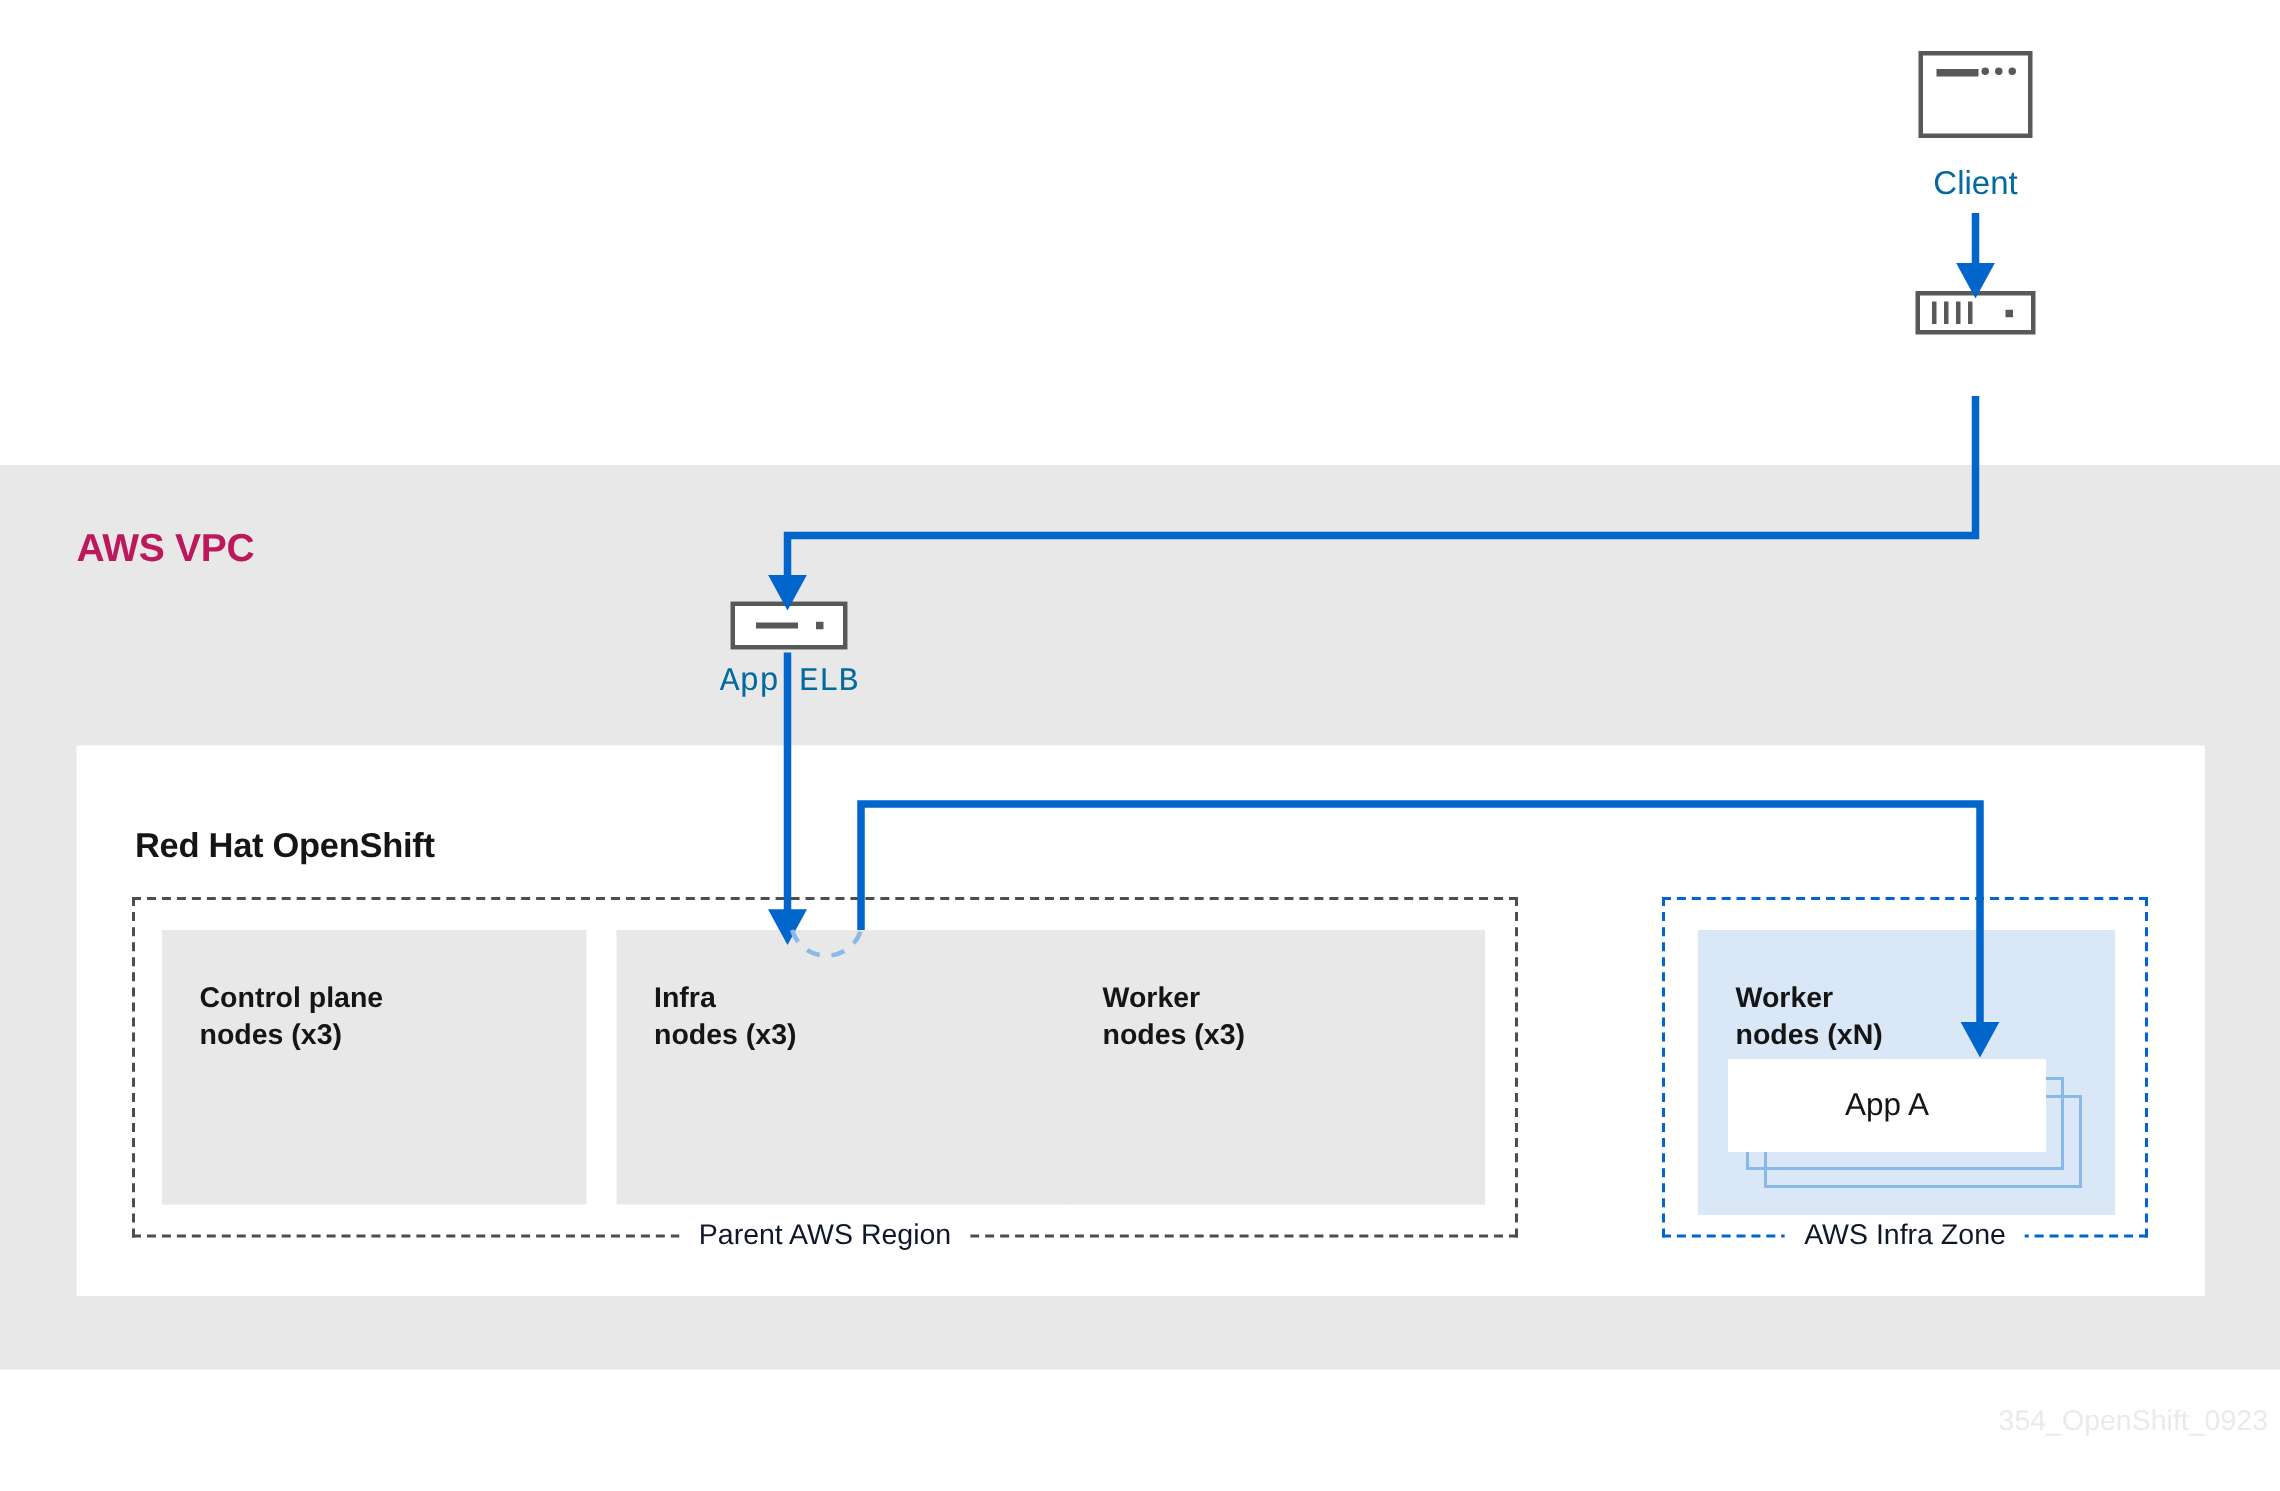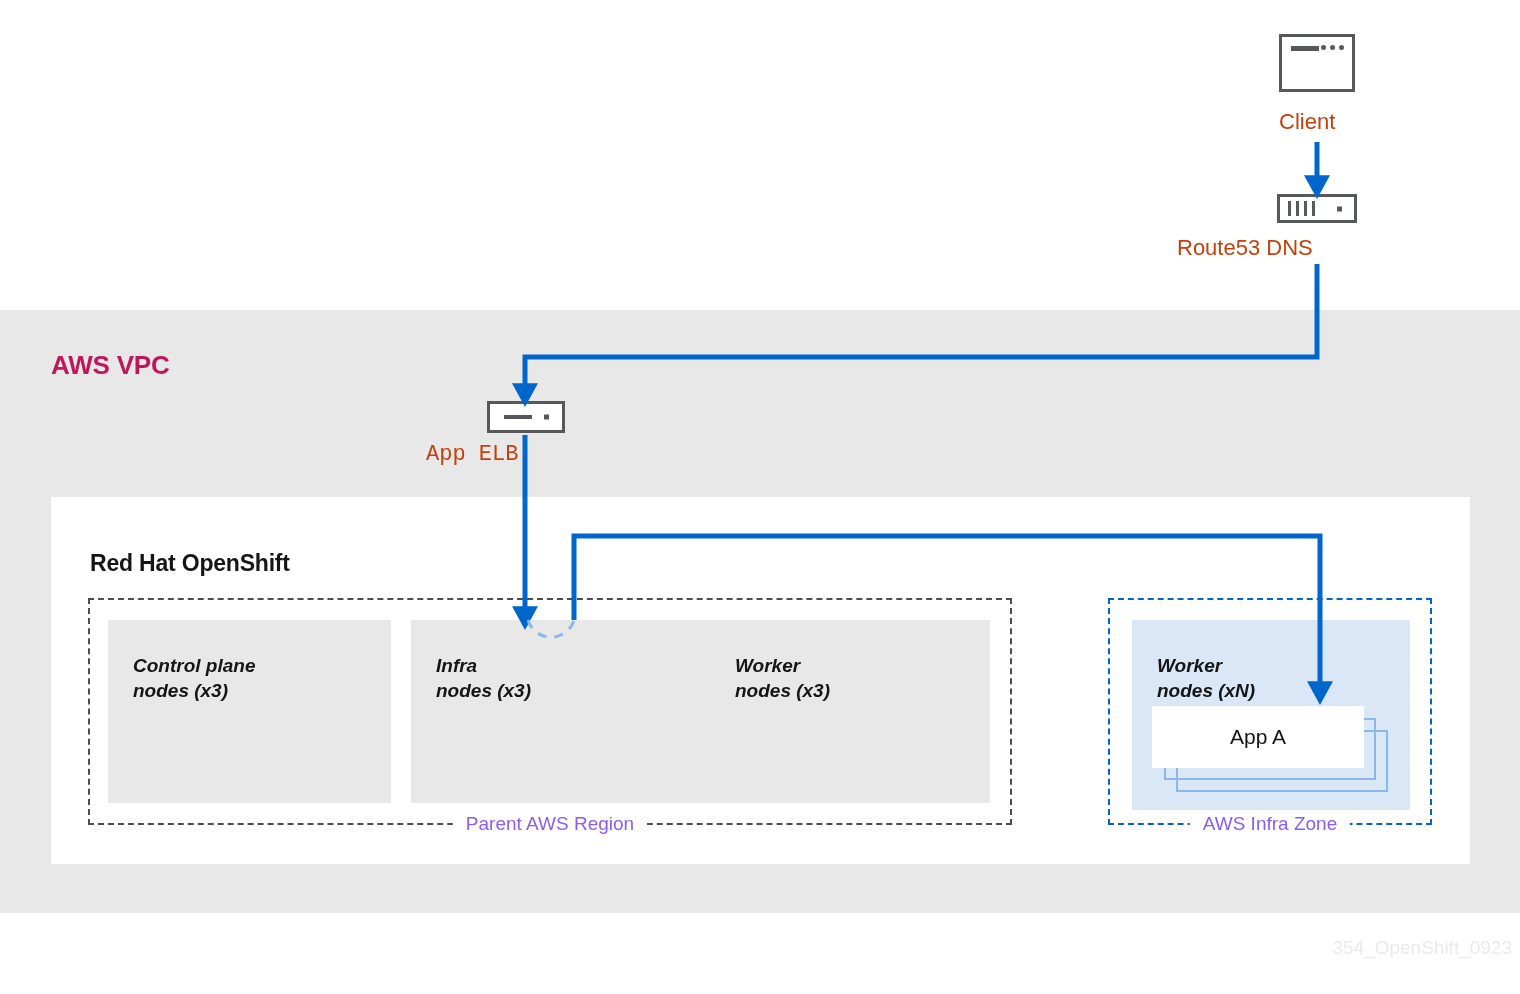--- a/index.html
+++ b/index.html
@@ -75,31 +75,30 @@
     border: 2px dashed #0066cc;
   }
   .zone-label {
     position: absolute;
     bottom: -13px;
     left: 50%;
     transform: translateX(-50%);
     background: #ffffff;
     padding: 0 13px;
     font-size: 19px;
-    color: #8b5cf6;
+    color: #0f172a;
     white-space: nowrap;
     line-height: 24px;
   }
 
   
   .node-card {
     position: absolute;
     background: #e8e8e8;
     box-sizing: border-box;
-    font-style: italic;
   }
   .node-card .node-label {
     position: absolute;
     left: 25px;
     top: 33px;
     font-size: 19px;
     font-weight: bold;
     color: #151515;
     line-height: 25px;
     white-space: pre-line;
@@ -236,23 +235,23 @@
     transform: translateY(-50%);
     width: 5px;
     height: 5px;
     background: #57585a;
   }
 
   
   .caption {
     position: absolute;
     font-size: 22px;
-    color: #c2410c;
+    color: #0369a1;
     white-space: nowrap;
-    text-align: left;
+    text-align: center;
     line-height: 28px;
   }
   .caption-client { left: 1279px; top: 108px; width: 76px; }
   .caption-dns    { left: 1177px; top: 234px; width: 280px; }
   .caption-elb    { left: 426px;  top: 441px; width: 200px; font-family: Liberation Mono, monospace; }
 
   
   .connectors {
     position: absolute;
     left: 0;
@@ -329,21 +328,20 @@
 
   <div class="icon-box icon-dns">
     <div class="dns-bars">
         <i></i>
         <i></i>
         <i></i>
         <i></i>
       </div>
     <div class="dns-dot"></div>
   </div>
-  <div class="caption caption-dns">Route53 DNS</div>
 
   <div class="icon-box icon-elb">
     <div class="elb-dash"></div>
     <div class="elb-dot"></div>
   </div>
   <div class="caption caption-elb">App ELB</div>
 
   <svg class="connectors" viewBox="0 0 1520 994" xmlns="http://www.w3.org/2000/svg">
     <defs>
       <marker id="arrow" viewBox="0 0 12 12" refX="5" refY="6" markerWidth="5.2" markerHeight="5.2" orient="auto-start-reverse">

